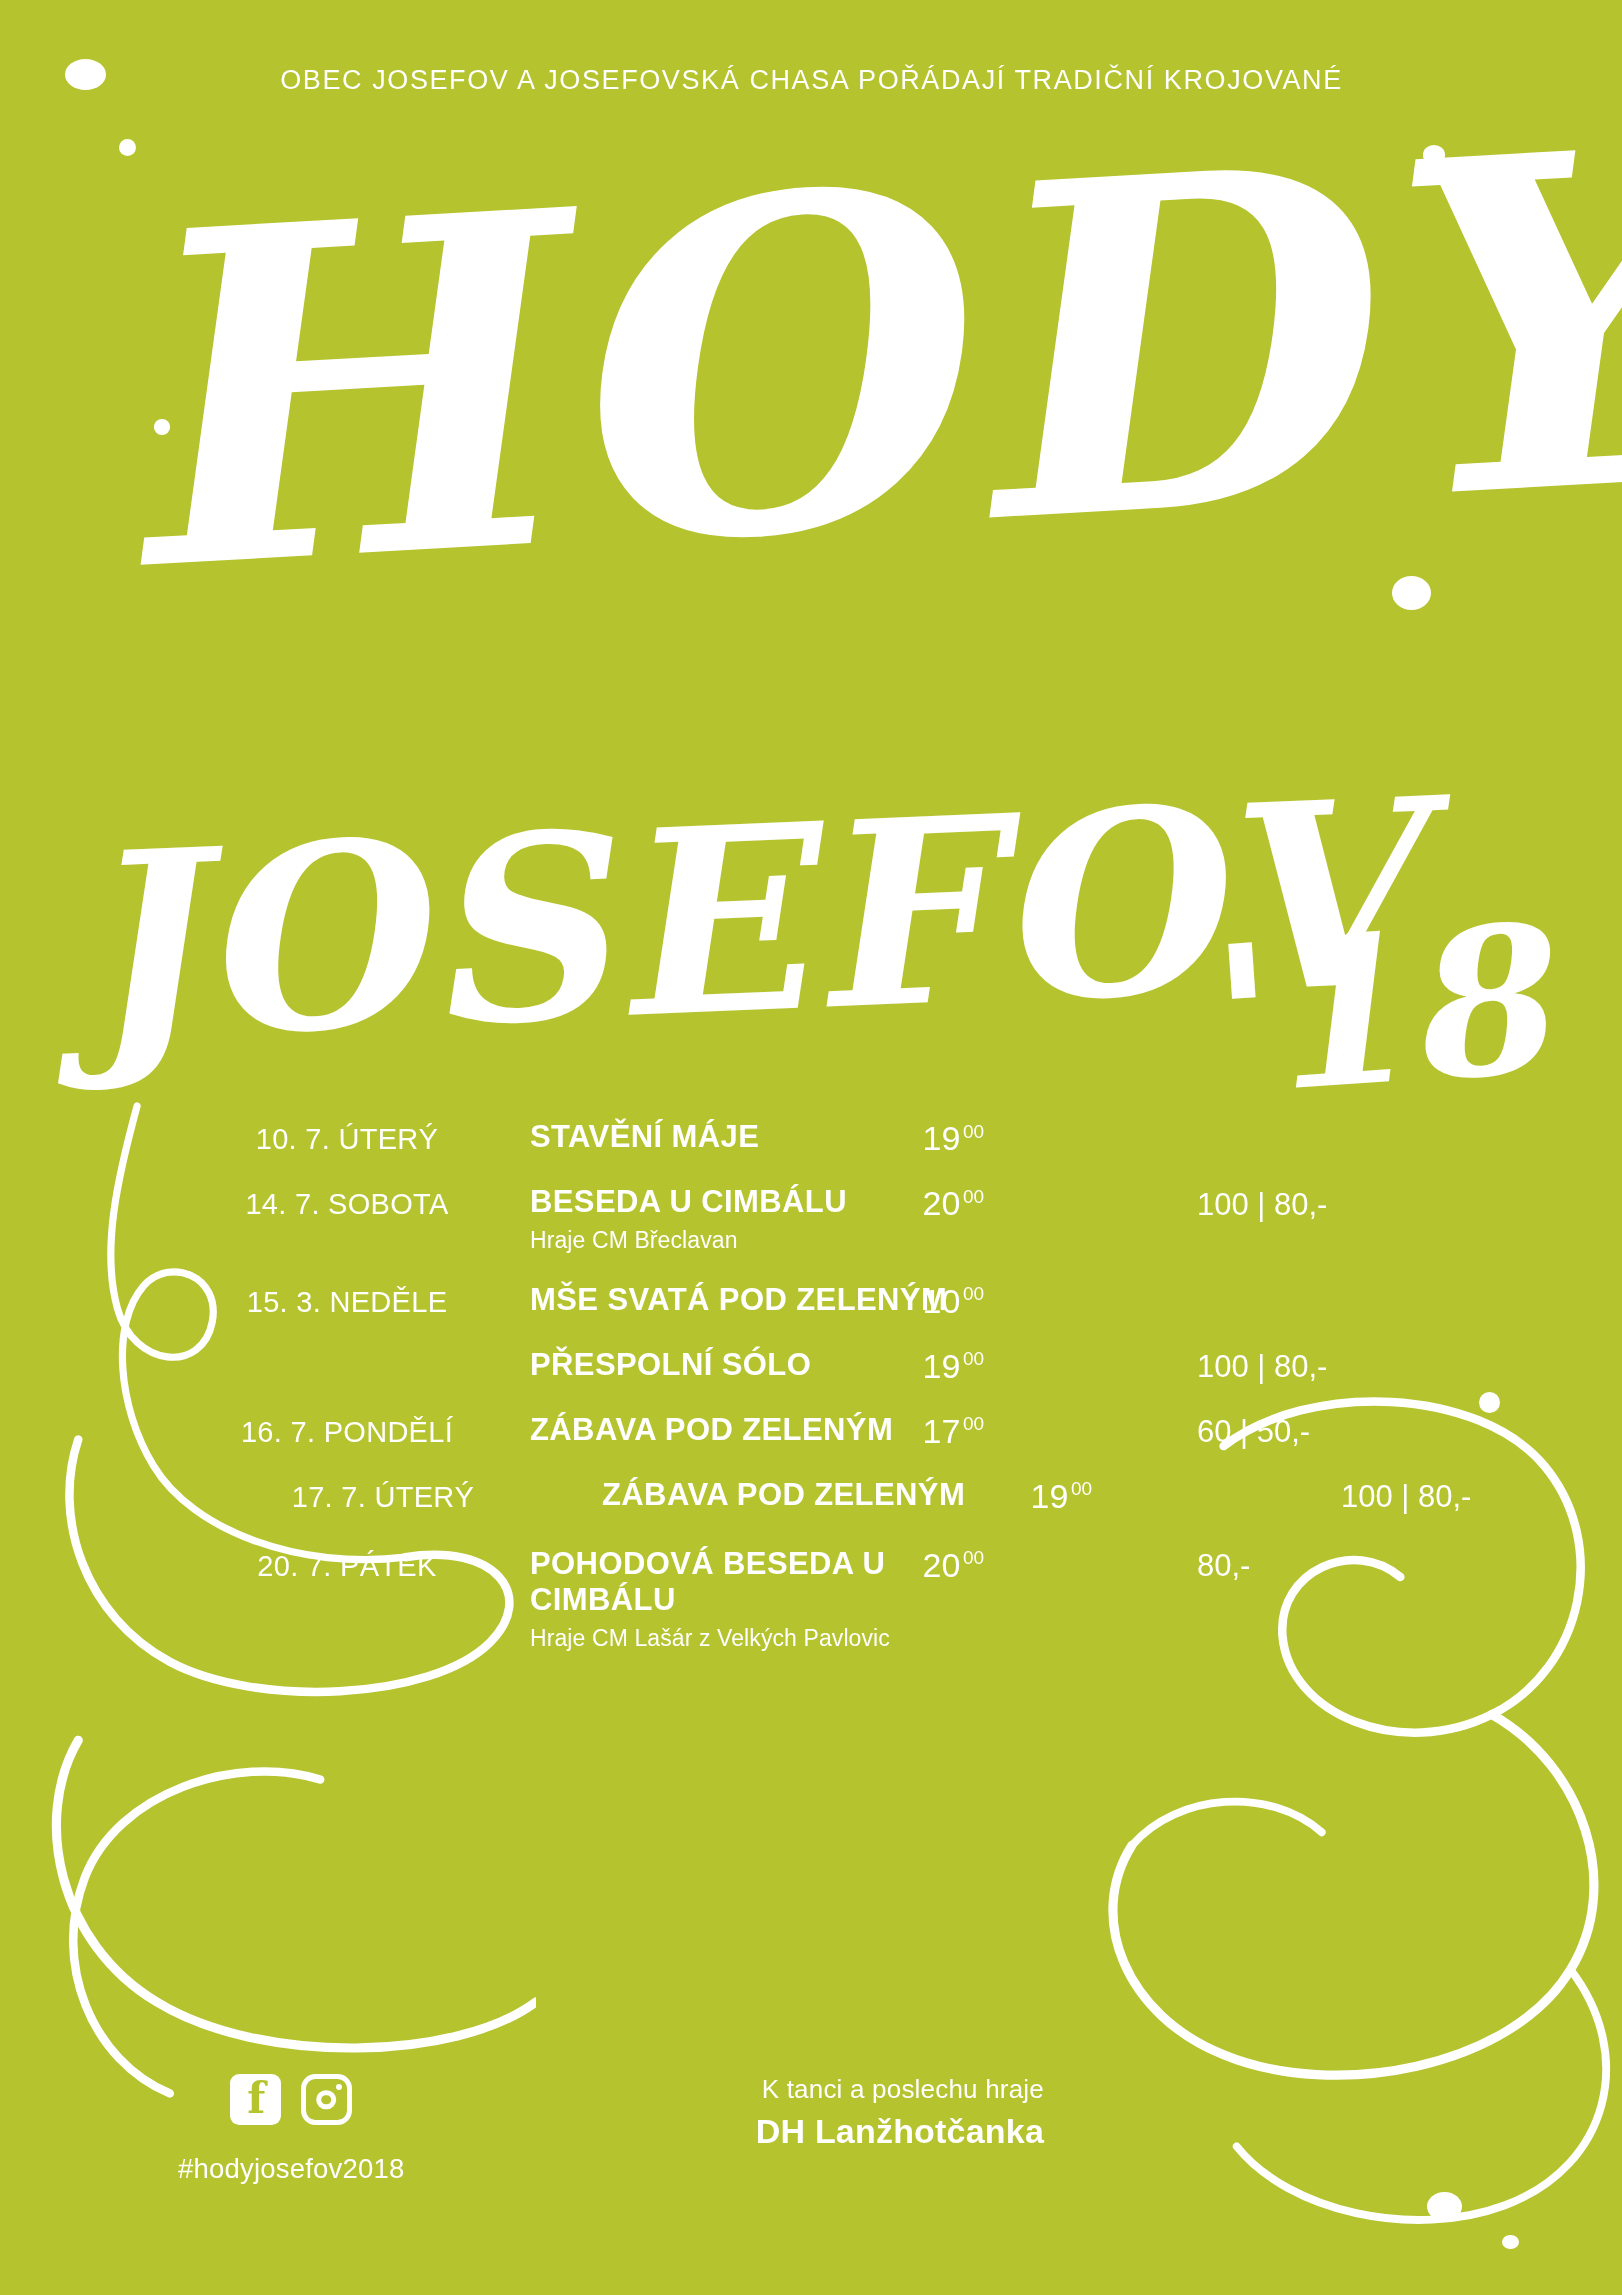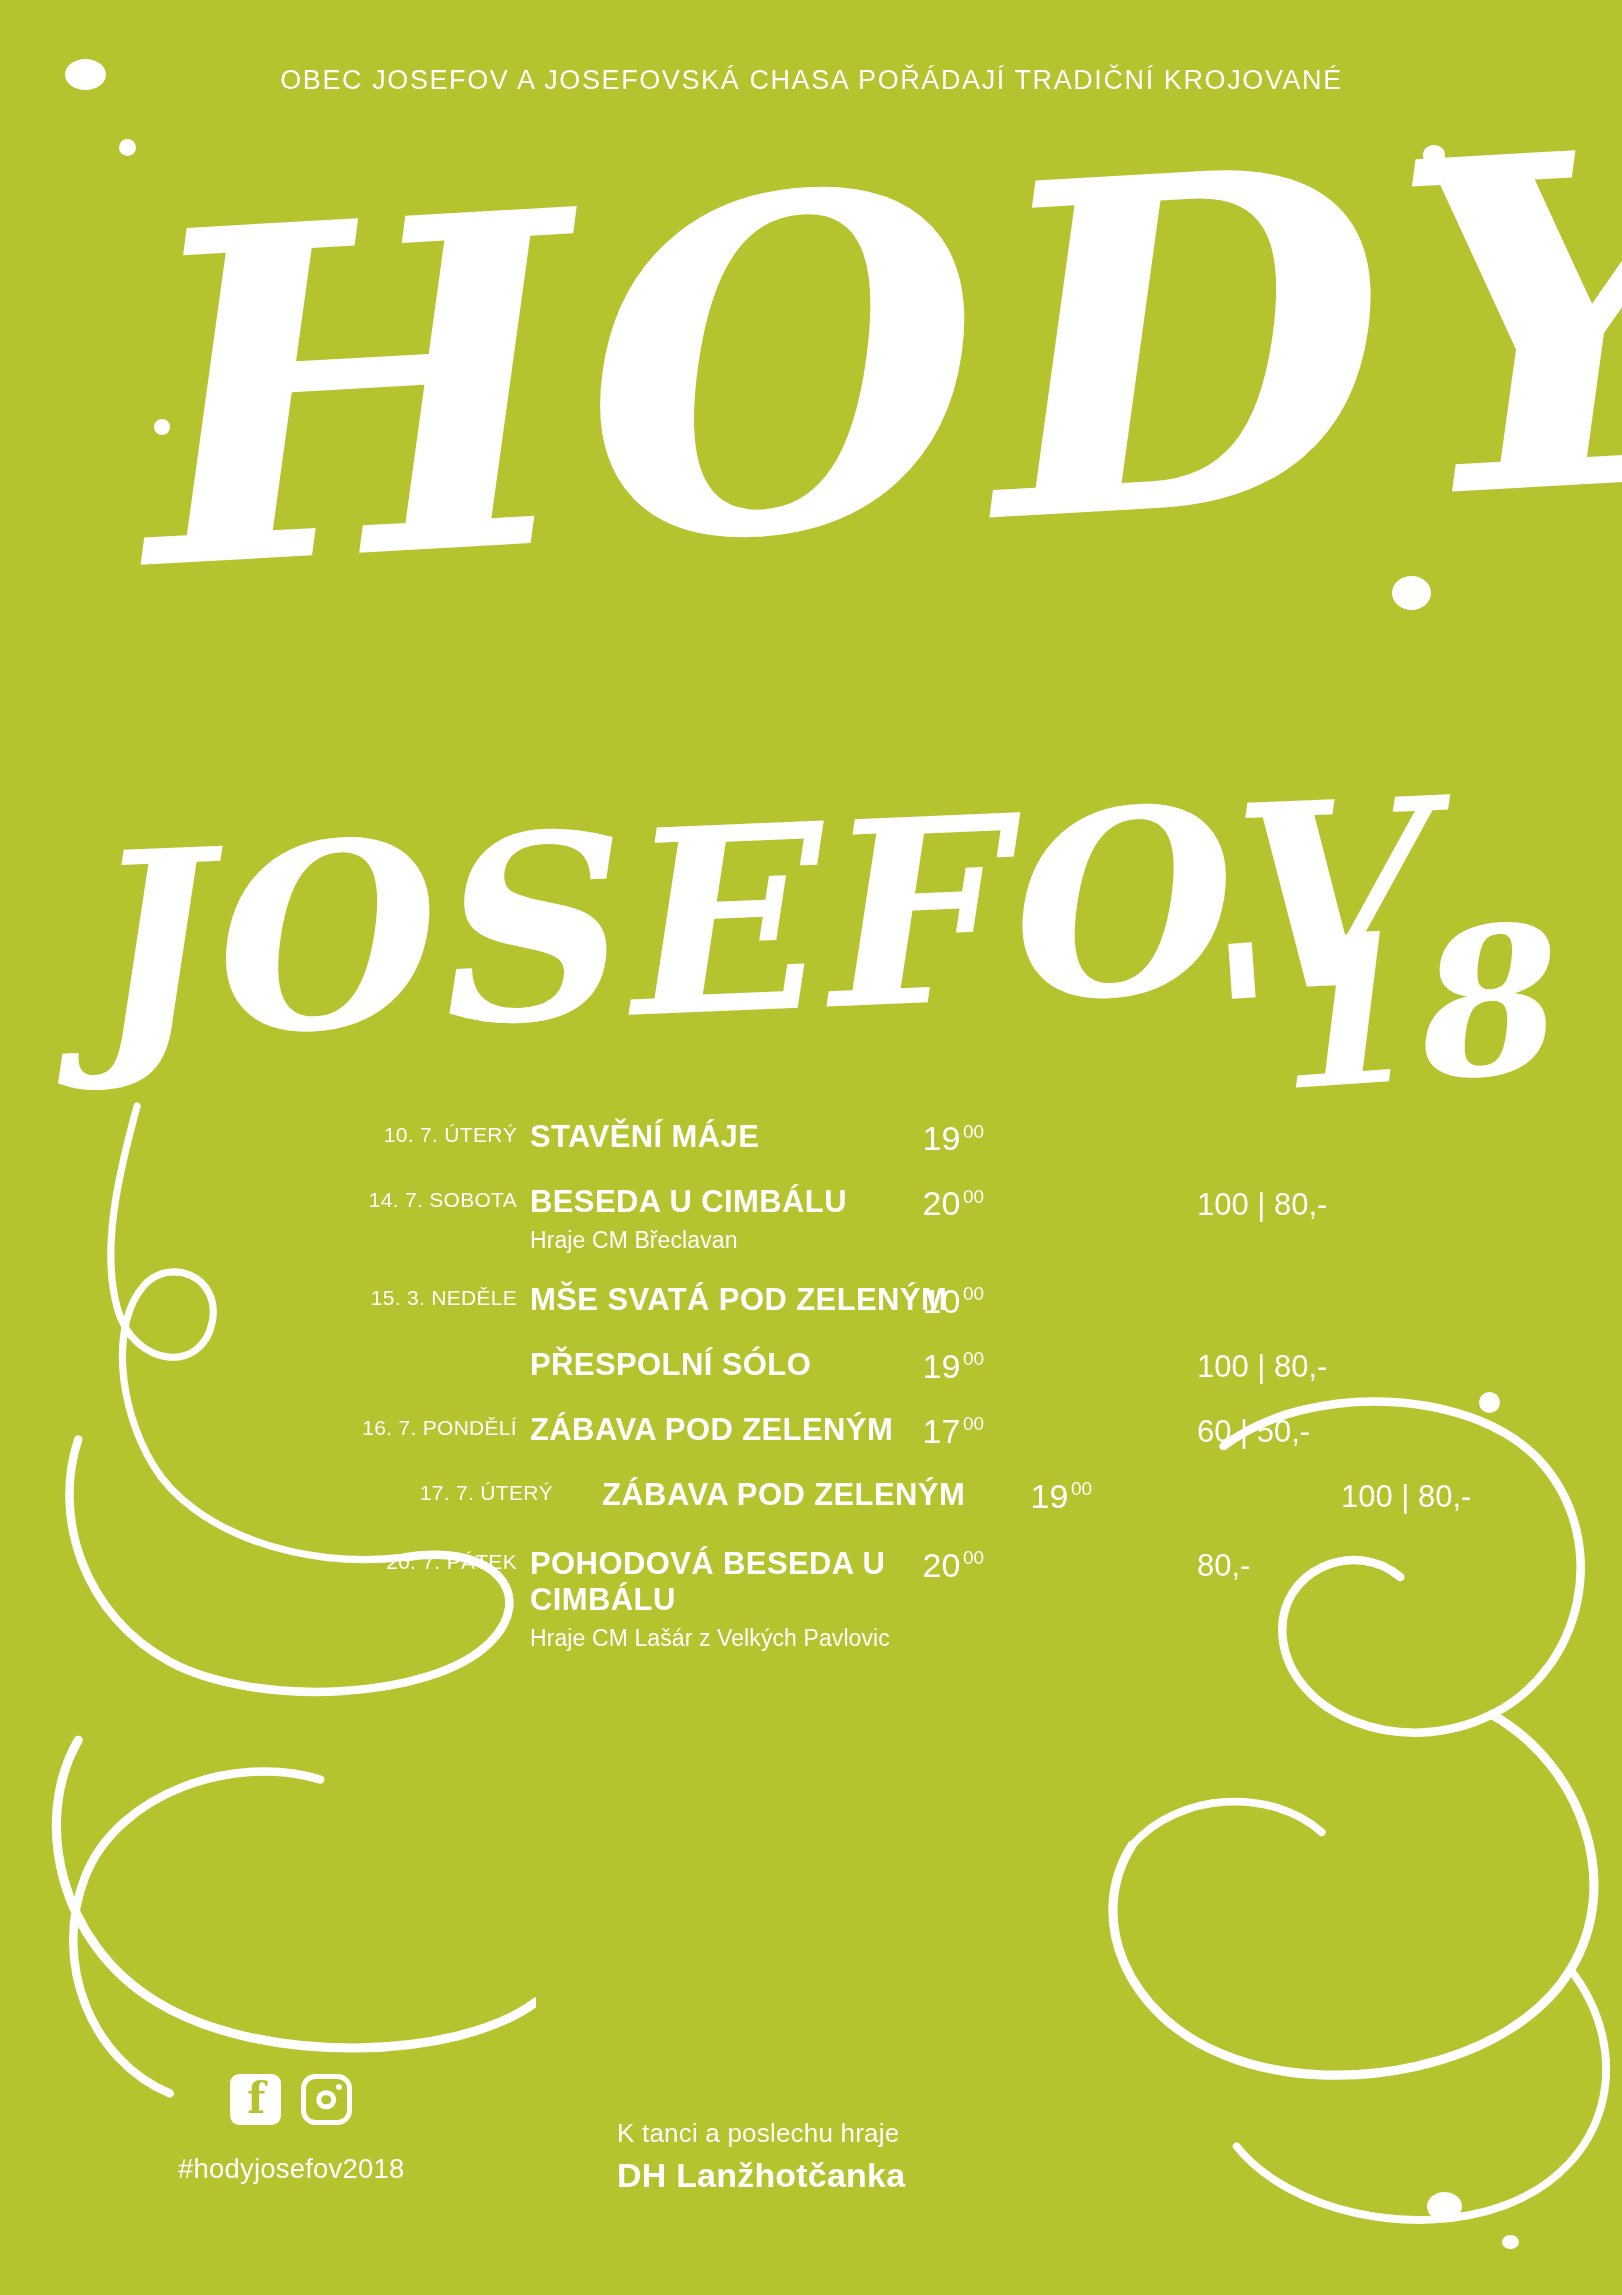--- a/index.html
+++ b/index.html
@@ -91,23 +91,23 @@
   }
   .row {
     position: relative;
     display: grid;
     grid-template-columns: 177px 340px 399px 281px 249px;
     align-items: start;
     margin-bottom: 26px;
   }
   .row .date {
     grid-column: 2;
-    font-size: 21px;
-    font-weight: 400;
-    text-align: right;
+    font-size: 29px;
+    font-weight: 400;
+    text-align: center;
     white-space: nowrap;
     padding-top: 3.9px;
     letter-spacing: 0.3px;
   }
   .row .middle {
     grid-column: 3;
     padding-left: 13px;
   }
   .row .ev-title {
     font-size: 31px;
@@ -207,25 +207,24 @@
   .hashtag {
     position: absolute;
     left: 178px;
     top: 92px;
     font-size: 27.5px;
     letter-spacing: 0.2px;
     white-space: nowrap;
   }
   .music {
     position: absolute;
-    left: 617px;
+    left: 586px;
     top: 13px;
     width: 458px;
-    text-align: left;
-    margin-top: 44px;
+    text-align: right;
   }
   .music .line1 {
     font-size: 26px;
     font-weight: 400;
     letter-spacing: 0.2px;
   }
   .music .line2 {
     font-size: 34px;
     font-weight: bold;
     margin-top: 6.5px;

